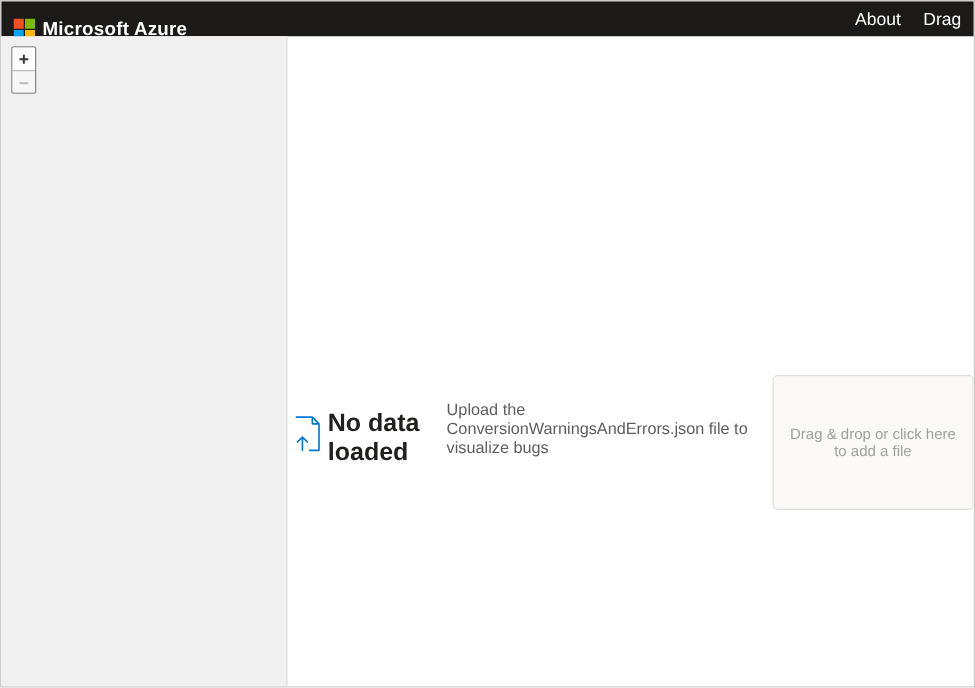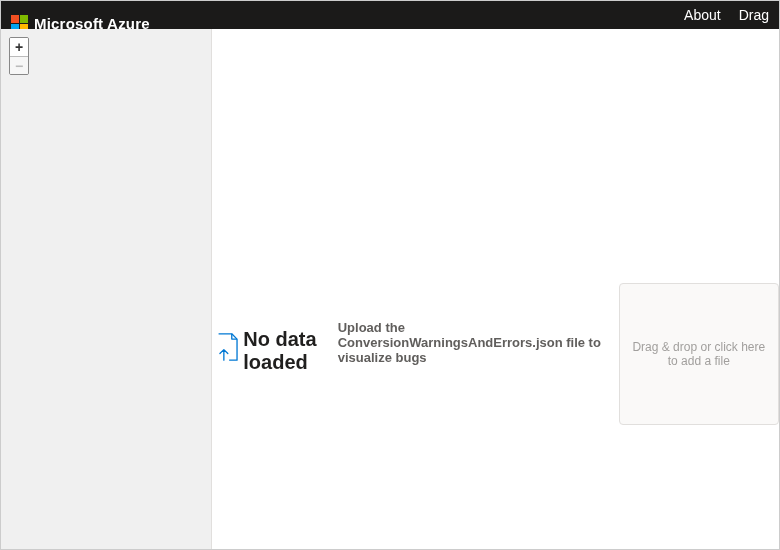--- a/index.html
+++ b/index.html
@@ -109,25 +109,24 @@
     .title {
       font-size: 20px;
       font-weight: 700;
       color: #201f1e;
       margin-bottom: 6px;
     }
     .subtitle {
       font-size: 13px;
       color: #605e5c;
       margin-bottom: 24px;
-      font-weight: bold;
     }
     .dropzone {
       width: 230px;
-      height: 142px;
+      height: 108px;
       border: 1px solid #e1dfdd;
       border-radius: 4px;
       background: #faf9f8;
       display: flex;
       align-items: center;
       justify-content: center;
       font-size: 12px;
       color: #a19f9d;
       cursor: pointer;
       text-align: center;

